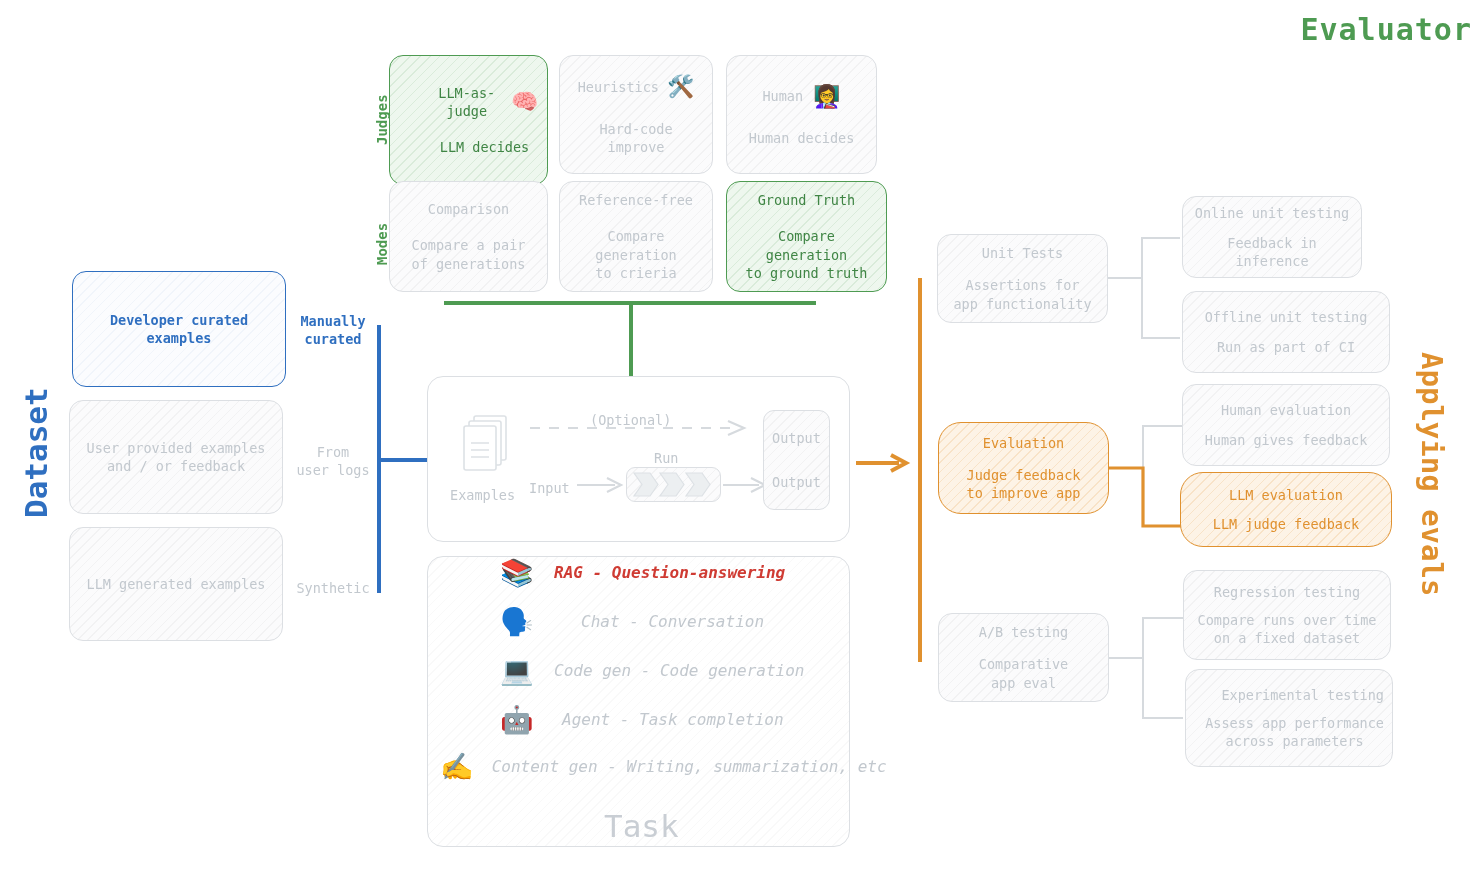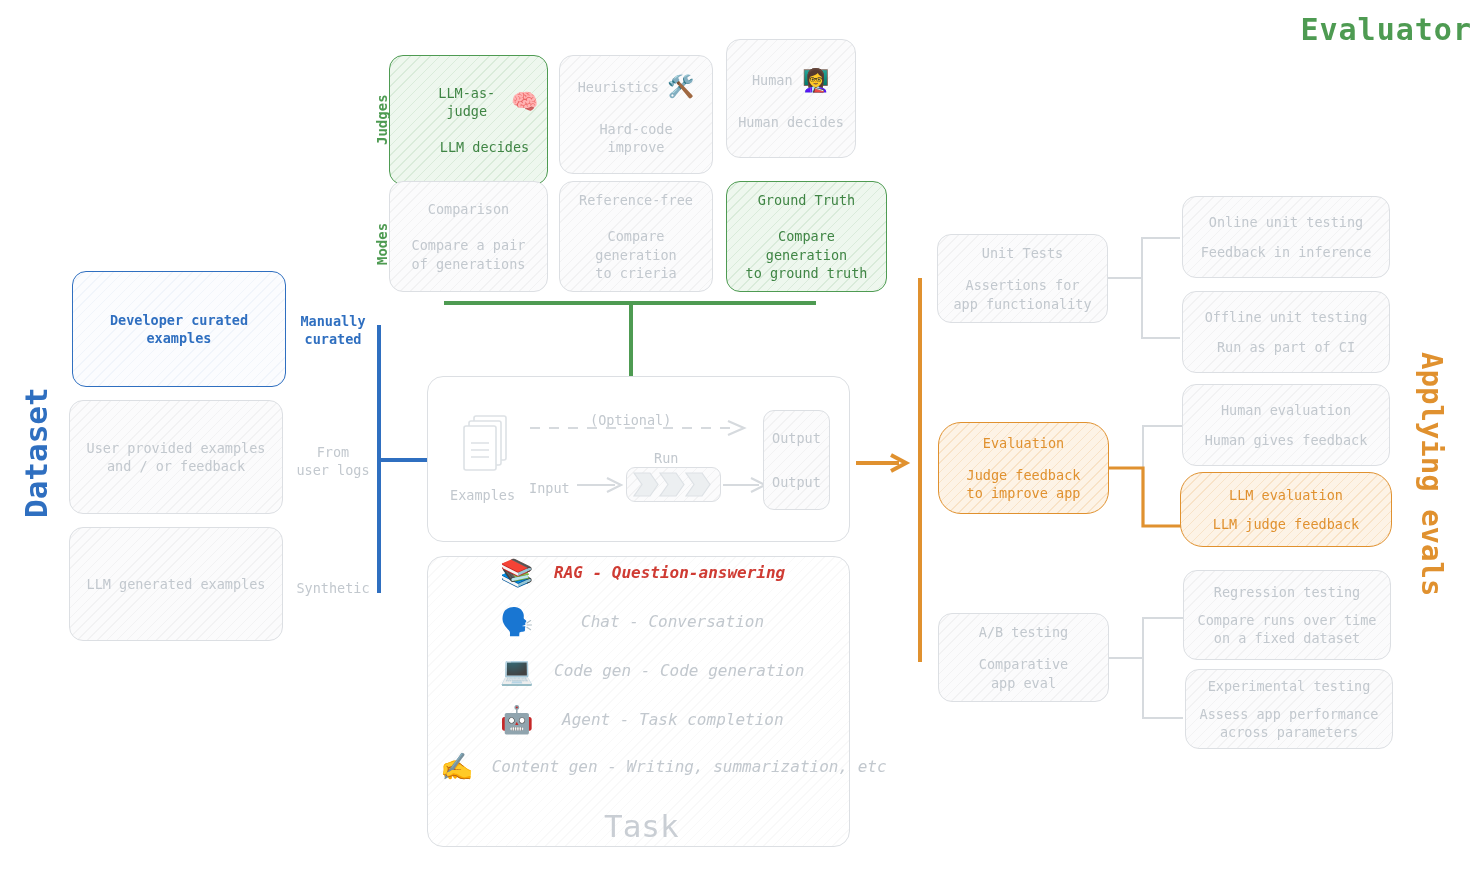--- a/index.html
+++ b/index.html
@@ -103,21 +103,21 @@
 
   <div class="box" style="left:559px;top:55px;width:154px;height:119px;">
     <div style="display:flex;align-items:center;gap:8px;">
       <span class="t1">Heuristics</span>
       <span style="font-size:22px;">🛠️</span>
     </div>
     <div class="gap"></div>
     <div class="t2">Hard-code improve</div>
   </div>
 
-  <div class="box" style="left:726px;top:39px;width:130px;height:119px;">
+  <div class="box" style="left:726px;top:55px;width:151px;height:119px;">
     <div style="display:flex;align-items:center;gap:10px;">
       <span class="t1">Human</span>
       <span style="font-size:22px;">👩‍🏫</span>
     </div>
     <div class="gap"></div>
     <div class="t2">Human decides</div>
   </div>
 
   <div class="box" style="left:389px;top:181px;width:159px;height:111px;">
     <div class="t1">Comparison</div>
@@ -248,21 +248,21 @@
   <div class="box" style="left:937px;top:234px;width:171px;height:89px;">
     <div class="t1">Unit Tests</div>
     <div class="gap" style="height:14px;"></div>
     <div class="t2" style="white-space:pre-line;">Assertions for
 app functionality</div>
   </div>
   <svg style="left:1108px;top:236px;width:80px;height:122px;" viewBox="0 0 80 122" aria-hidden="true">
     <path d="M0 42 H34 V2 H72" fill="none" stroke="#d6dade" stroke-width="2"></path>
     <path d="M34 42 V102 H72" fill="none" stroke="#d6dade" stroke-width="2"></path>
   </svg>
-  <div class="box" style="left:1182px;top:196px;width:208px;height:82px;">
+  <div class="box" style="left:1182px;top:196px;width:180px;height:82px;">
     <div class="t1">Online unit testing</div>
     <div class="gap" style="height:12px;"></div>
     <div class="t2">Feedback in inference</div>
   </div>
   <div class="box" style="left:1182px;top:291px;width:208px;height:82px;">
     <div class="t1">Offline unit testing</div>
     <div class="gap" style="height:12px;"></div>
     <div class="t2">Run as part of CI</div>
   </div>
 
@@ -298,20 +298,20 @@
   <svg style="left:1109px;top:614px;width:80px;height:122px;" viewBox="0 0 80 122" aria-hidden="true">
     <path d="M0 44 H34 V4 H74" fill="none" stroke="#d6dade" stroke-width="2"></path>
     <path d="M34 44 V104 H74" fill="none" stroke="#d6dade" stroke-width="2"></path>
   </svg>
   <div class="box" style="left:1183px;top:570px;width:208px;height:90px;">
     <div class="t1">Regression testing</div>
     <div class="gap" style="height:10px;"></div>
     <div class="t2" style="white-space:pre-line;">Compare runs over time
 on a fixed dataset</div>
   </div>
-  <div class="box" style="left:1185px;top:669px;width:208px;height:80px;">
+  <div class="box" style="left:1185px;top:669px;width:208px;height:98px;align-items:flex-end;">
     <div class="t1">Experimental testing</div>
     <div class="gap" style="height:10px;"></div>
     <div class="t2" style="white-space:pre-line;">Assess app performance
 across parameters</div>
   </div>
 
 </div>
 
 </body></html>

